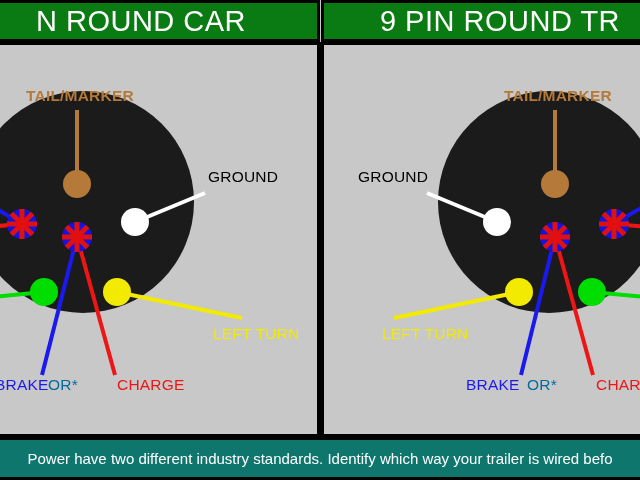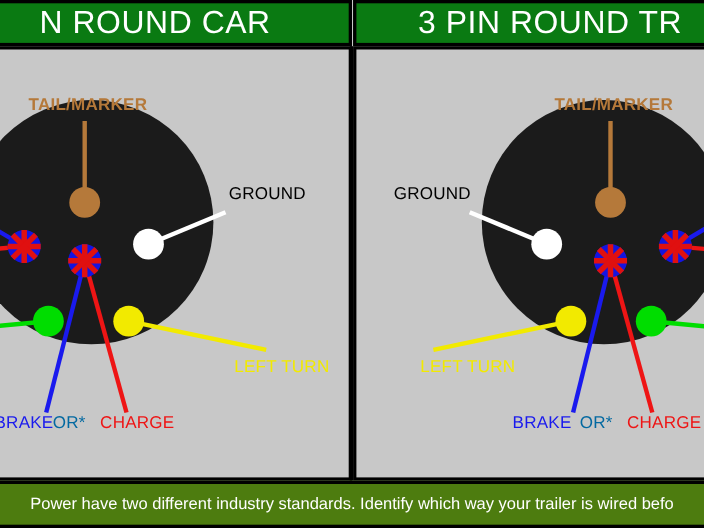--- a/index.html
+++ b/index.html
@@ -37,45 +37,45 @@
   
   .lbl {
     position:absolute; font-size:15.5px; white-space:nowrap;
     letter-spacing:.2px;
   }
   .lbl-tail   { color:#b5793a;font-weight:bold; }
   .lbl-ground { color:#000000; }
   .lbl-yellow { color:#f2ea00;margin-left:23px; }
   .lbl-brake  { color:#1a1aee; }
   .lbl-or     { color:#0369a1; }
-  .lbl-chg    { color:#ee1515; }
+  .lbl-chg    { color:#ee1515;margin-left:26px; }
 
   
   .banner {
     position:absolute; left:0; top:437px; width:640px; height:43px;
-    background:#4d7c0f; border-top:3px solid #000; border-bottom:3px solid #000;
+    background:#0f766e; border-top:3px solid #000; border-bottom:3px solid #000;
     display:flex; align-items:center; justify-content:center; overflow:hidden;
   }
   .banner span {
     color:#ffffff; font-size:15px; white-space:nowrap;
   }
   .divider {
     position:absolute; left:318px; top:42px; width:3px; height:395px; background:#000;
   }
 </style>
 </head>
 <body>
 
 <div id="stage">
 
   <div class="hdr hdr-left">
     <span>N ROUND CAR</span>
   </div>
   <div class="hdr hdr-right">
-    <span>3 PIN ROUND TR</span>
+    <span>9 PIN ROUND TR</span>
   </div>
 
   <div class="panel panel-left"></div>
   <div class="panel panel-right"></div>
   <div class="divider"></div>
 
   <svg width="640" height="480" style="position:absolute;left:0;top:0;pointer-events:none">
     <defs>
       <clipPath id="clipL">
           <rect x="-35" y="45" width="355" height="389"></rect>

